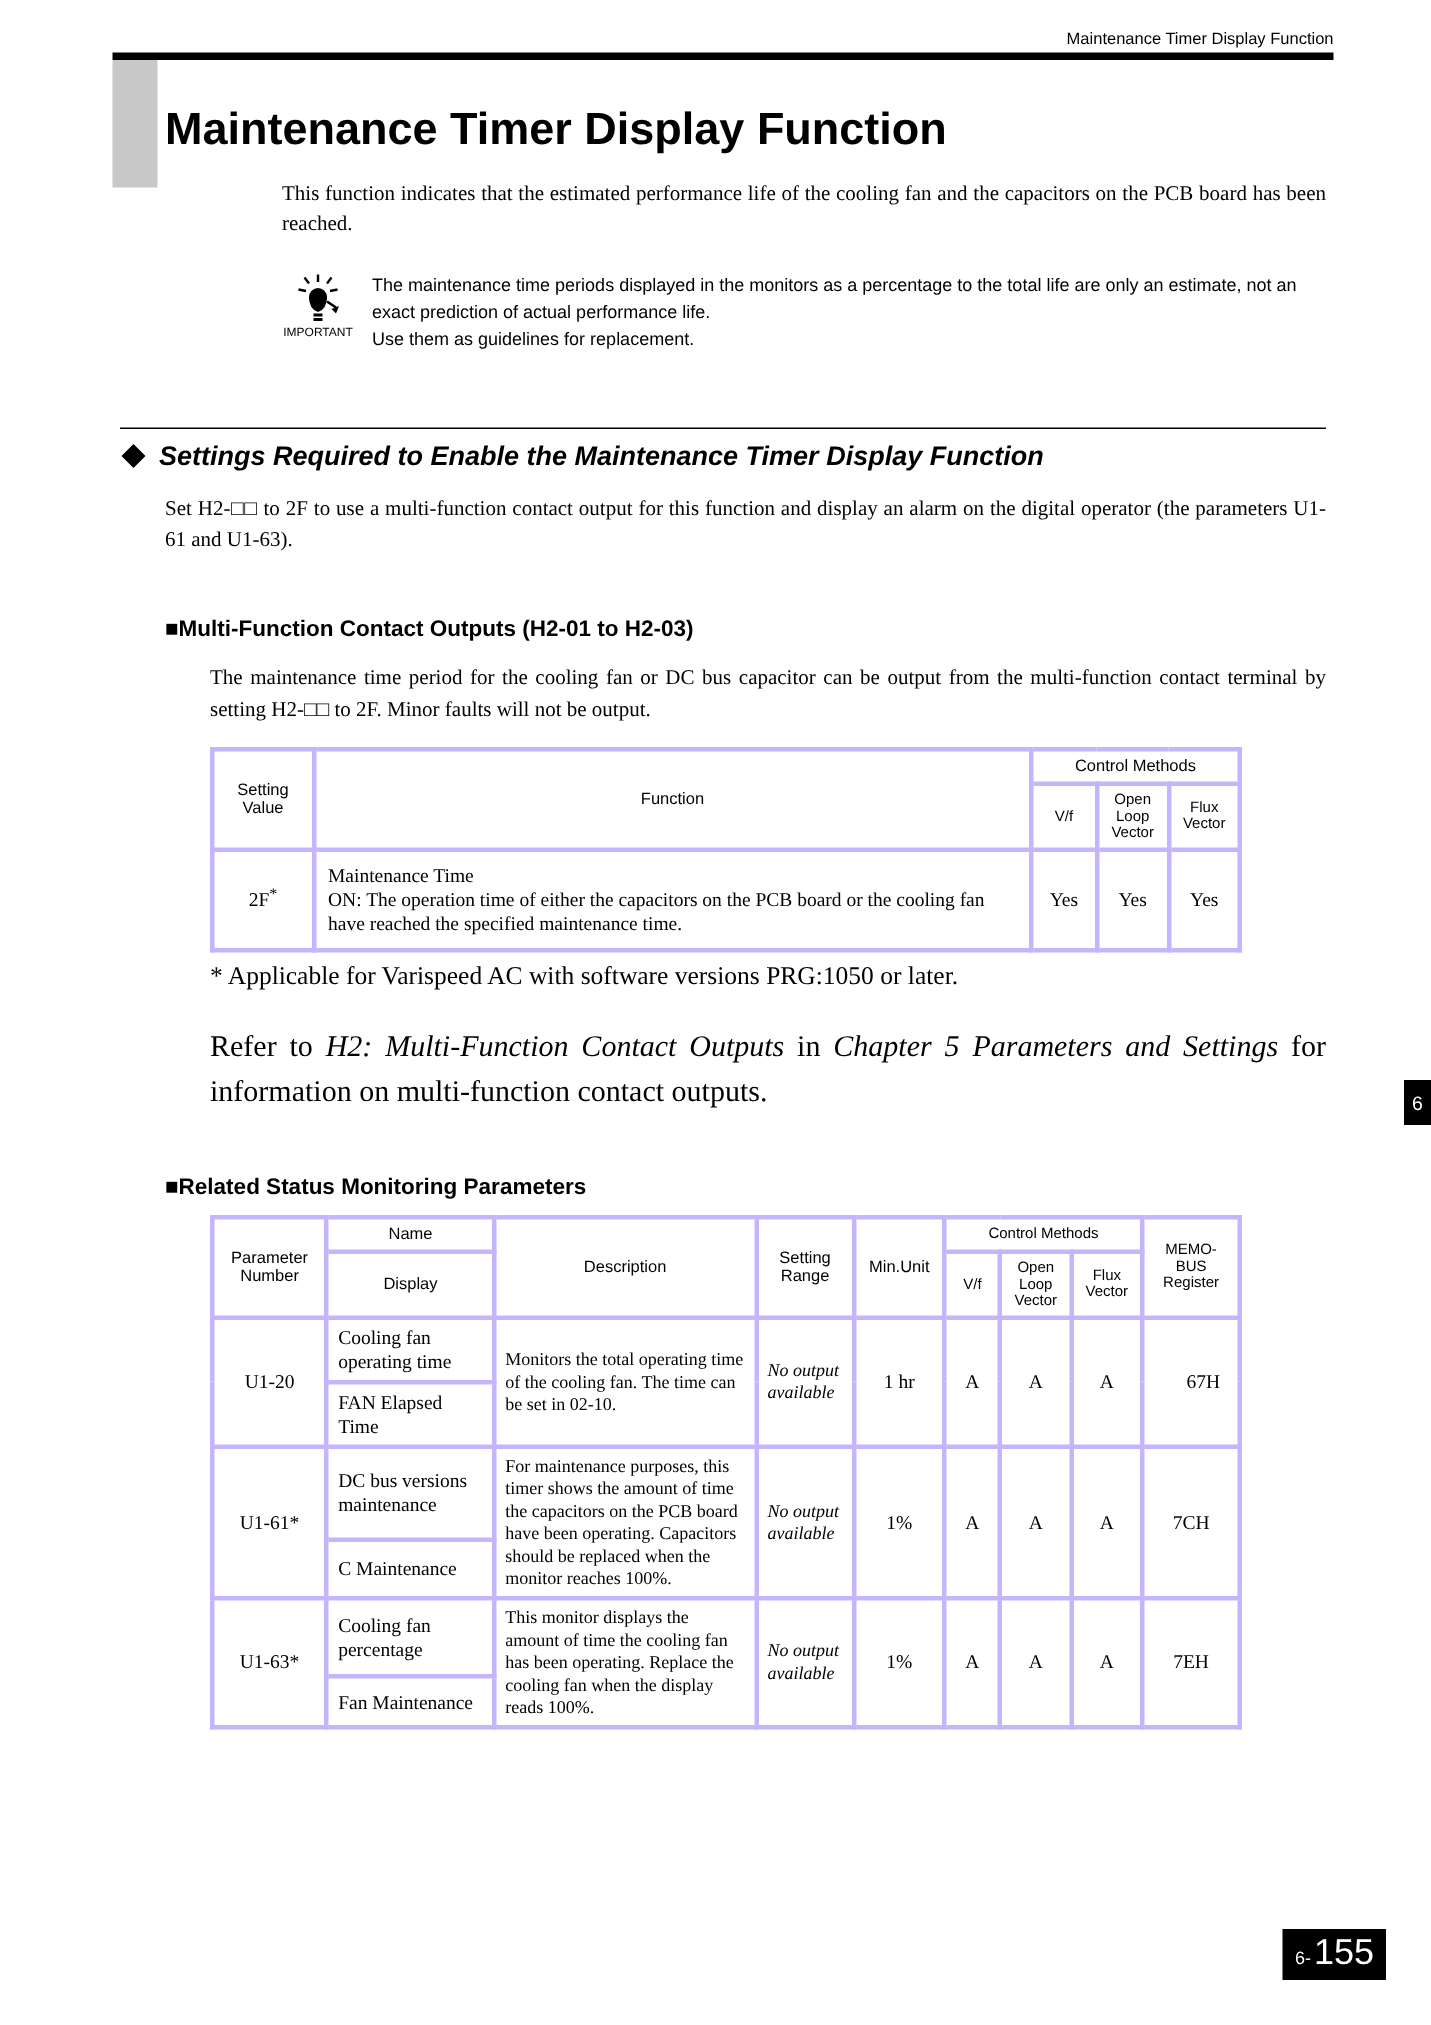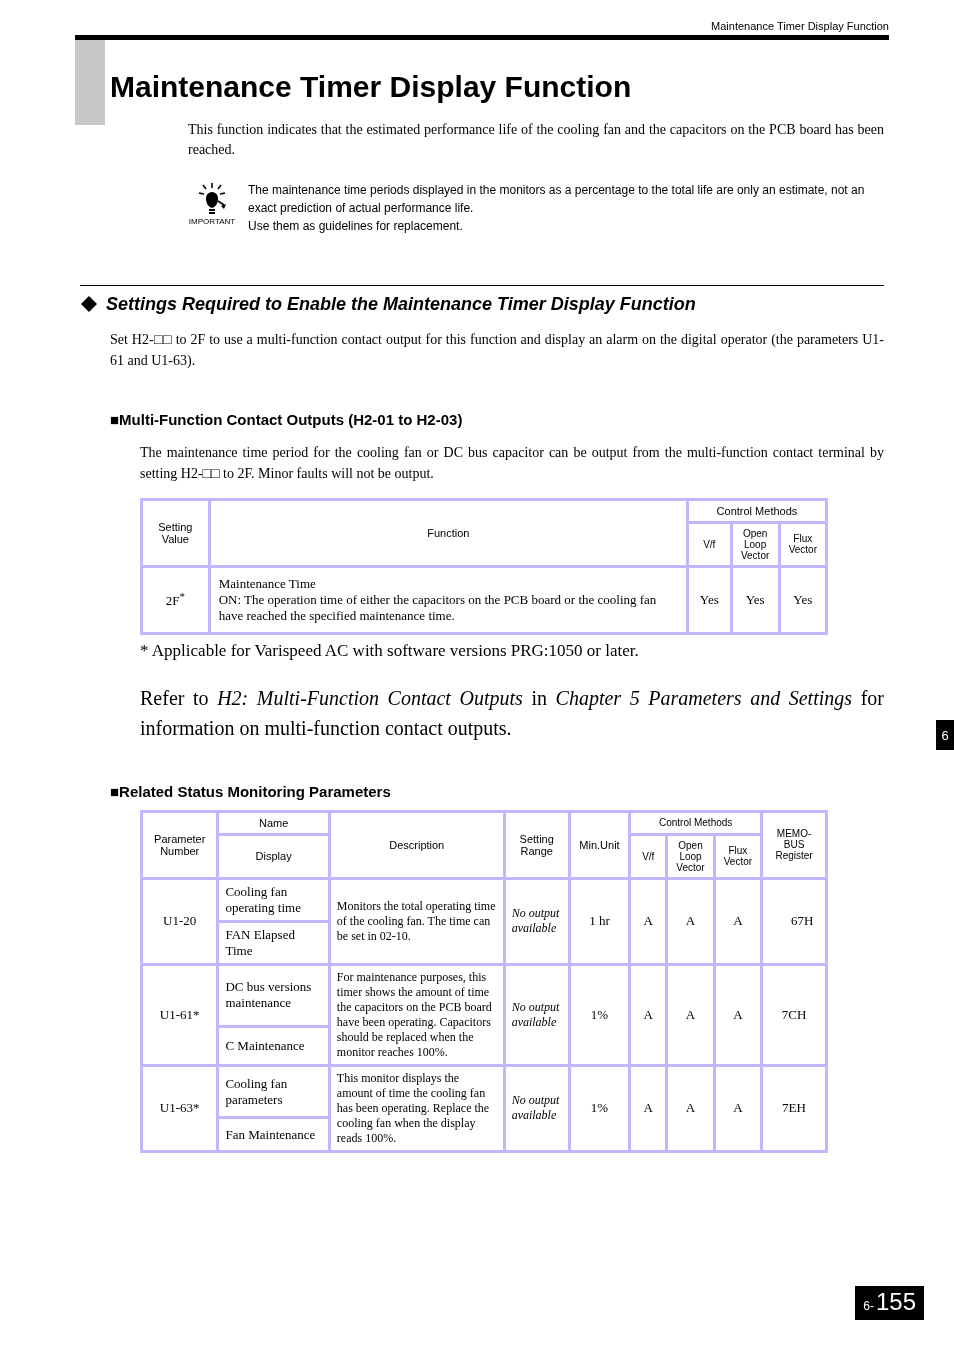--- a/index.html
+++ b/index.html
@@ -305,21 +305,21 @@
         <td rowspan="2" class="serif" style="text-align:center;">A</td>
         <td rowspan="2" class="serif" style="text-align:center;">A</td>
         <td rowspan="2" class="serif" style="text-align:center;">7CH</td>
       </tr>
       <tr>
         <td class="serif">C Maintenance</td>
       </tr>
 
       <tr>
         <td rowspan="2" class="serif" style="text-align:center;">U1-63*</td>
-        <td class="serif">Cooling fan parameters</td>
+        <td class="serif">Cooling fan percentage</td>
         <td rowspan="2" class="serif" style="font-size:12px;">This monitor displays the amount of time the cooling fan has been operating. Replace the cooling fan when the display reads 100%.</td>
         <td rowspan="2" class="serif" style="font-style:italic;text-align:left;font-size:12px;">No output available</td>
         <td rowspan="2" class="serif" style="text-align:center;">1%</td>
         <td rowspan="2" class="serif" style="text-align:center;">A</td>
         <td rowspan="2" class="serif" style="text-align:center;">A</td>
         <td rowspan="2" class="serif" style="text-align:center;">A</td>
         <td rowspan="2" class="serif" style="text-align:center;">7EH</td>
       </tr>
       <tr>
         <td class="serif">Fan Maintenance</td>

